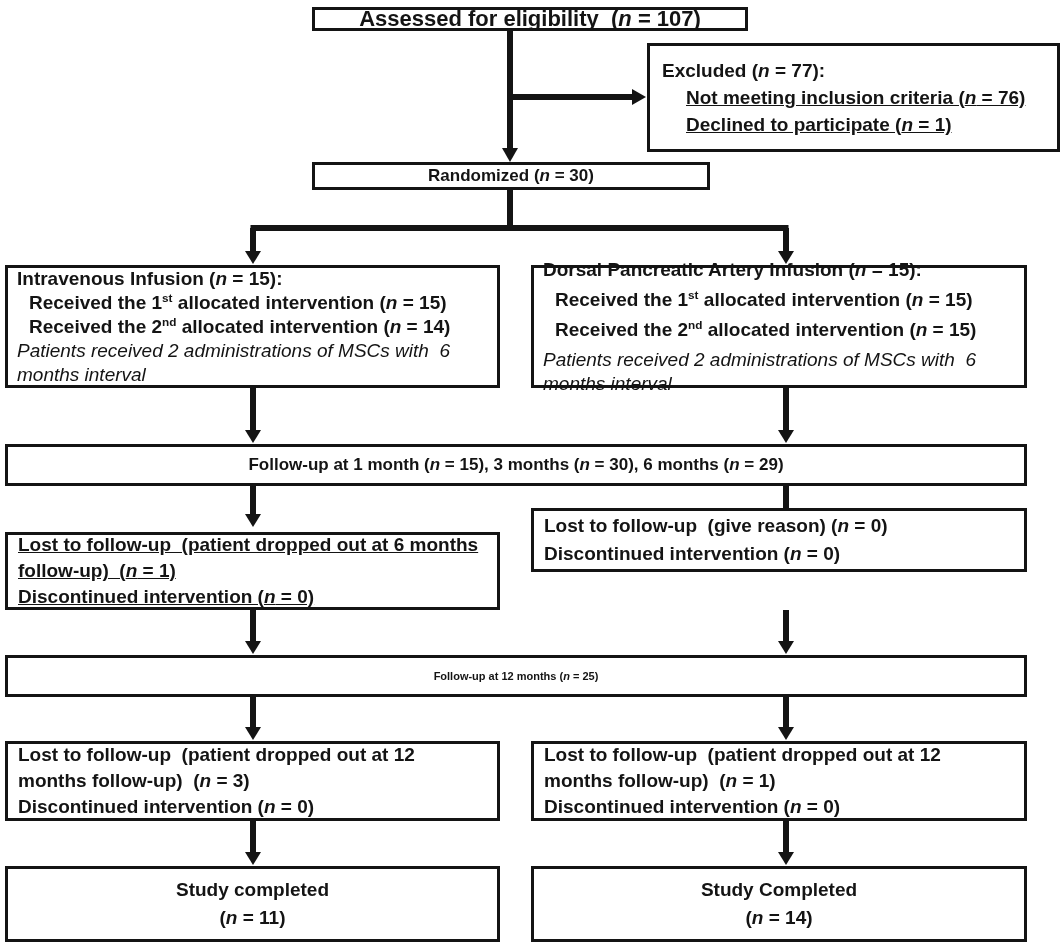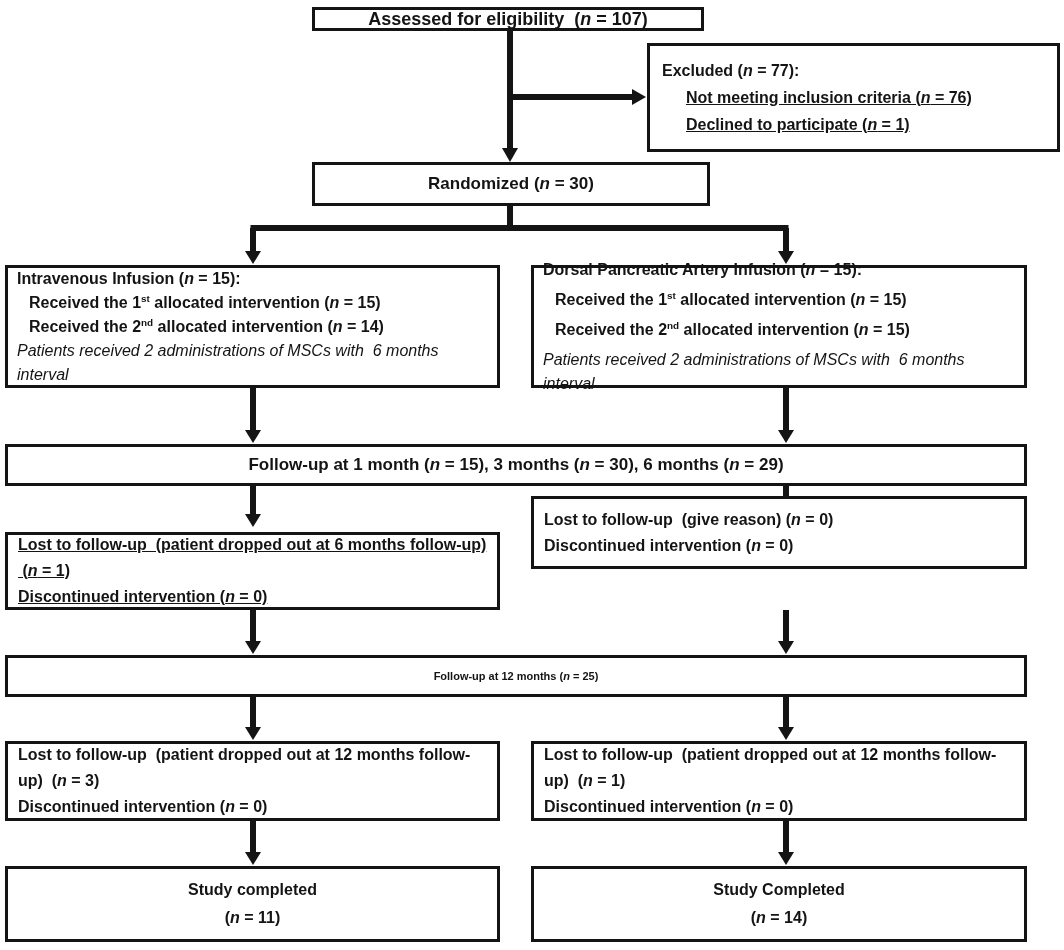--- a/index.html
+++ b/index.html
@@ -18,45 +18,45 @@
     width: 1064px; height: 950px;
     pointer-events: none;
   }
   .box {
     position: absolute;
     box-sizing: border-box;
     border: 3px solid #141414;
     background: #ffffff;
     color: #141414;
     font-weight: bold;
-    font-size: 16px;
+    font-size: 19px;
     line-height: 26px;
     padding: 2px 10px;
     display: flex;
     flex-direction: column;
     justify-content: center;
   }
   .box .line { width: 100%; }
   .box .ind { padding-left: 14px; box-sizing: border-box; }
   .center { text-align: center; }
   .it { font-style: italic; }
   .nb { font-weight: normal; }
   sup { font-size: 0.62em; vertical-align: super; line-height: 0; }
 
   
-  #b-assessed    { left: 312px; top: 7px;   width: 392px; height: 24px;  line-height: 18px; font-size: 18px; border-width: 3px; }
+  #b-assessed    { left: 312px; top: 7px;   width: 436px; height: 24px;  line-height: 18px; font-size: 22px; border-width: 3px; }
   #b-excluded    { left: 647px; top: 43px;  width: 413px; height: 109px; line-height: 27px; padding-left: 12px; }
   #b-excluded .ind { padding-left: 24px; text-decoration: underline; }
-  #b-randomized  { left: 312px; top: 162px; width: 398px; height: 44px;  line-height: 20px; font-size: 17px; }
+  #b-randomized  { left: 312px; top: 162px; width: 398px; height: 28px;  line-height: 20px; font-size: 17px; }
   #b-arm-left    { left: 5px;   top: 265px; width: 495px; height: 123px; line-height: 24px; padding: 12px 9px; }
   #b-arm-right   { left: 531px; top: 265px; width: 496px; height: 123px; line-height: 24px; padding: 2px 9px; gap: 6px; }
   #b-arm-left .ind, #b-arm-right .ind { padding-left: 12px; }
   #b-wide1       { left: 5px;   top: 444px; width: 1022px; height: 42px; line-height: 20px; font-size: 17px; }
   #b-lost1-left  { left: 5px;   top: 532px; width: 495px; height: 78px; text-decoration: underline; }
-  #b-lost1-right { left: 531px; top: 496px; width: 496px; height: 73px; }
+  #b-lost1-right { left: 531px; top: 508px; width: 496px; height: 64px; justify-content: space-between; }
   #b-wide2       { left: 5px;   top: 655px; width: 1022px; height: 42px; line-height: 20px; font-size: 11px; }
   #b-lost2-left  { left: 5px;   top: 741px; width: 495px; height: 80px; }
   #b-lost2-right { left: 531px; top: 741px; width: 496px; height: 80px; }
   #b-study-left  { left: 5px;   top: 866px; width: 495px; height: 76px; line-height: 28px; }
   #b-study-right { left: 531px; top: 866px; width: 496px; height: 76px; line-height: 28px; }
 </style>
 </head>
 <body>
 
 <div id="canvas">

